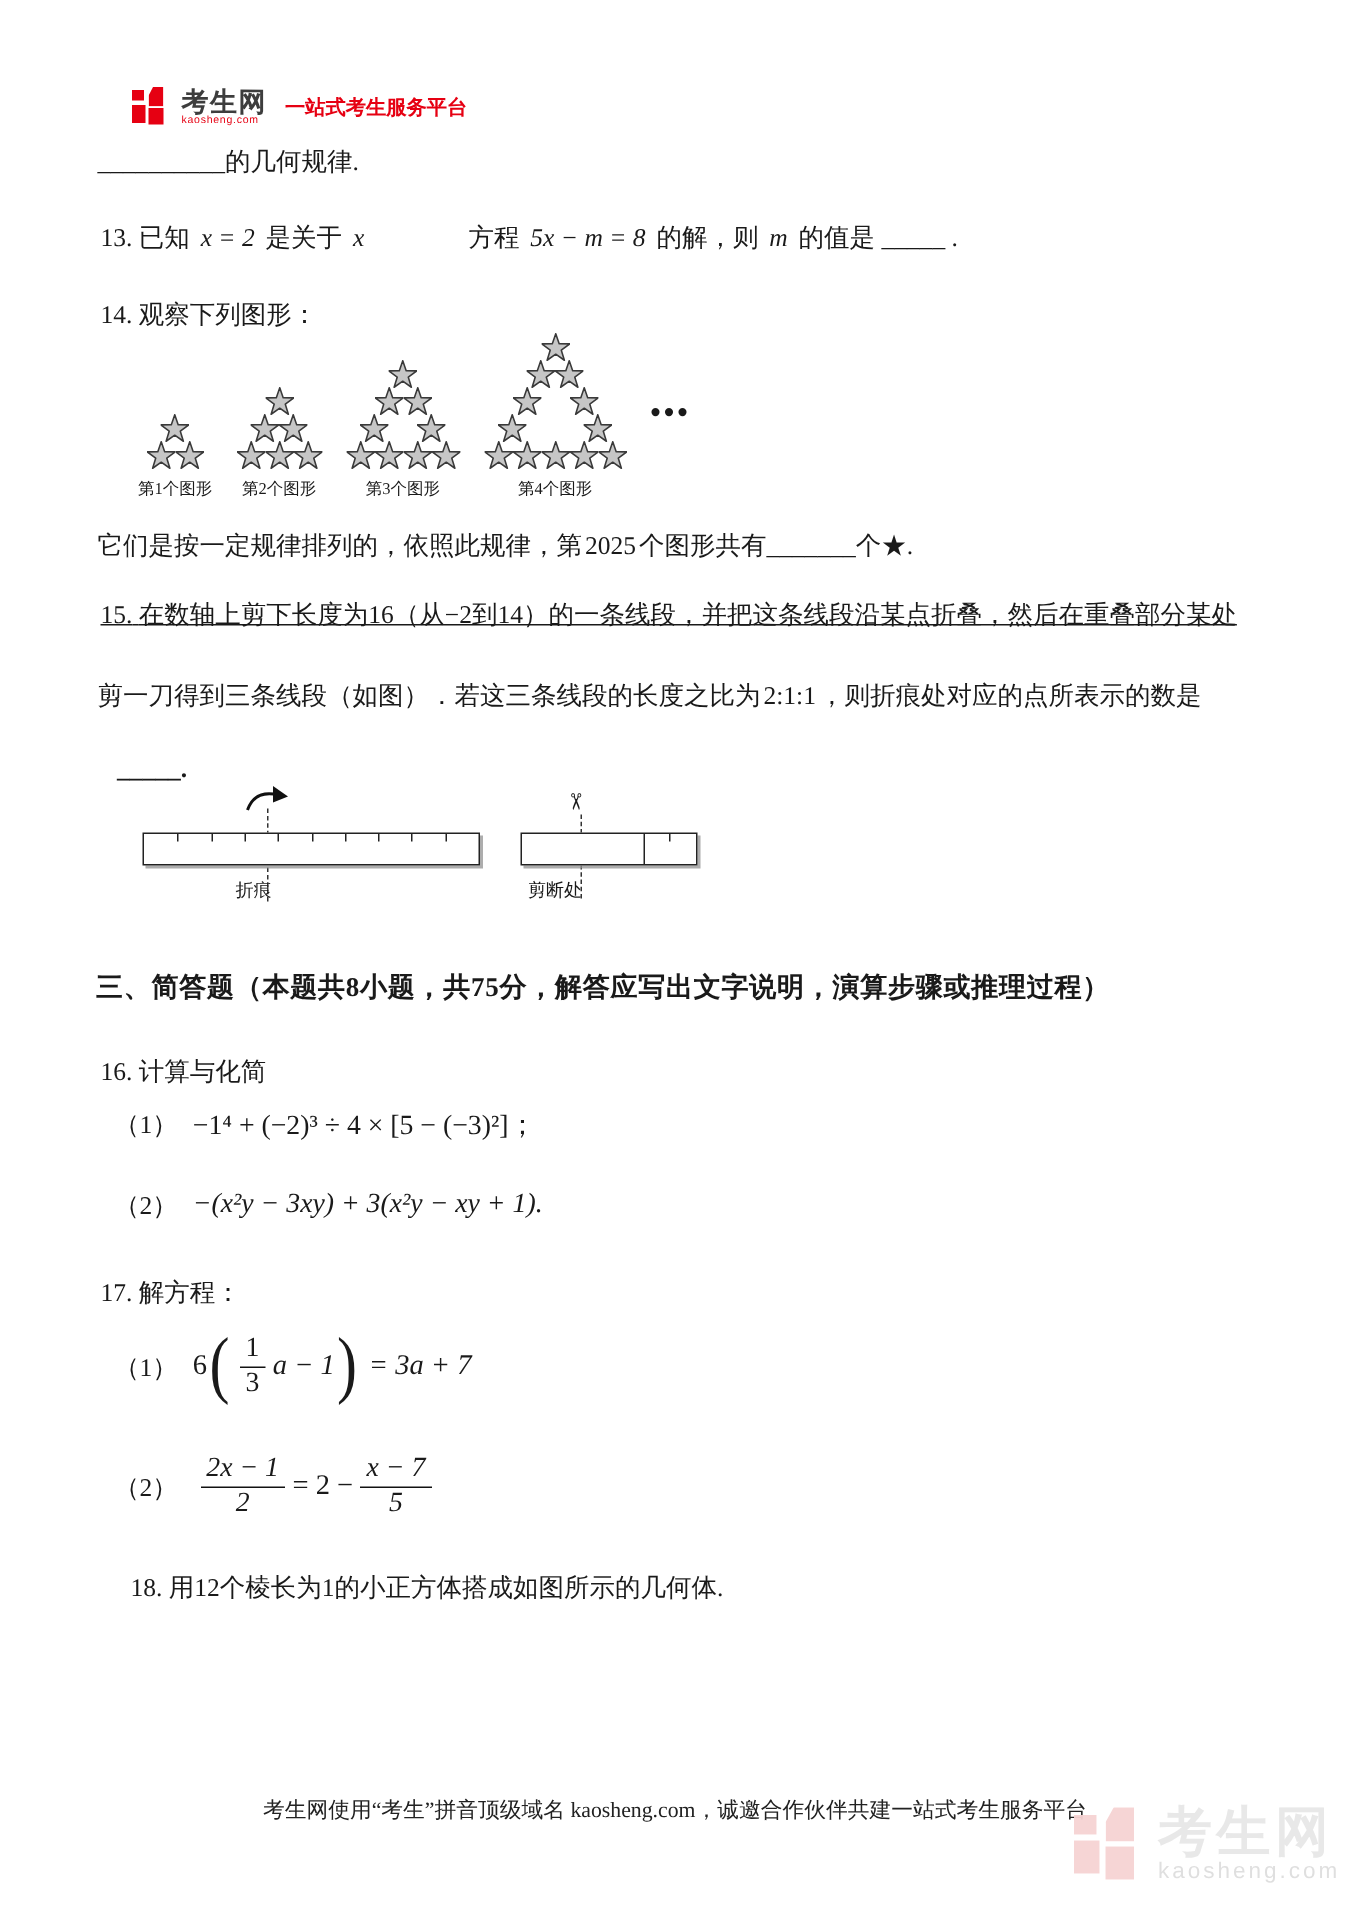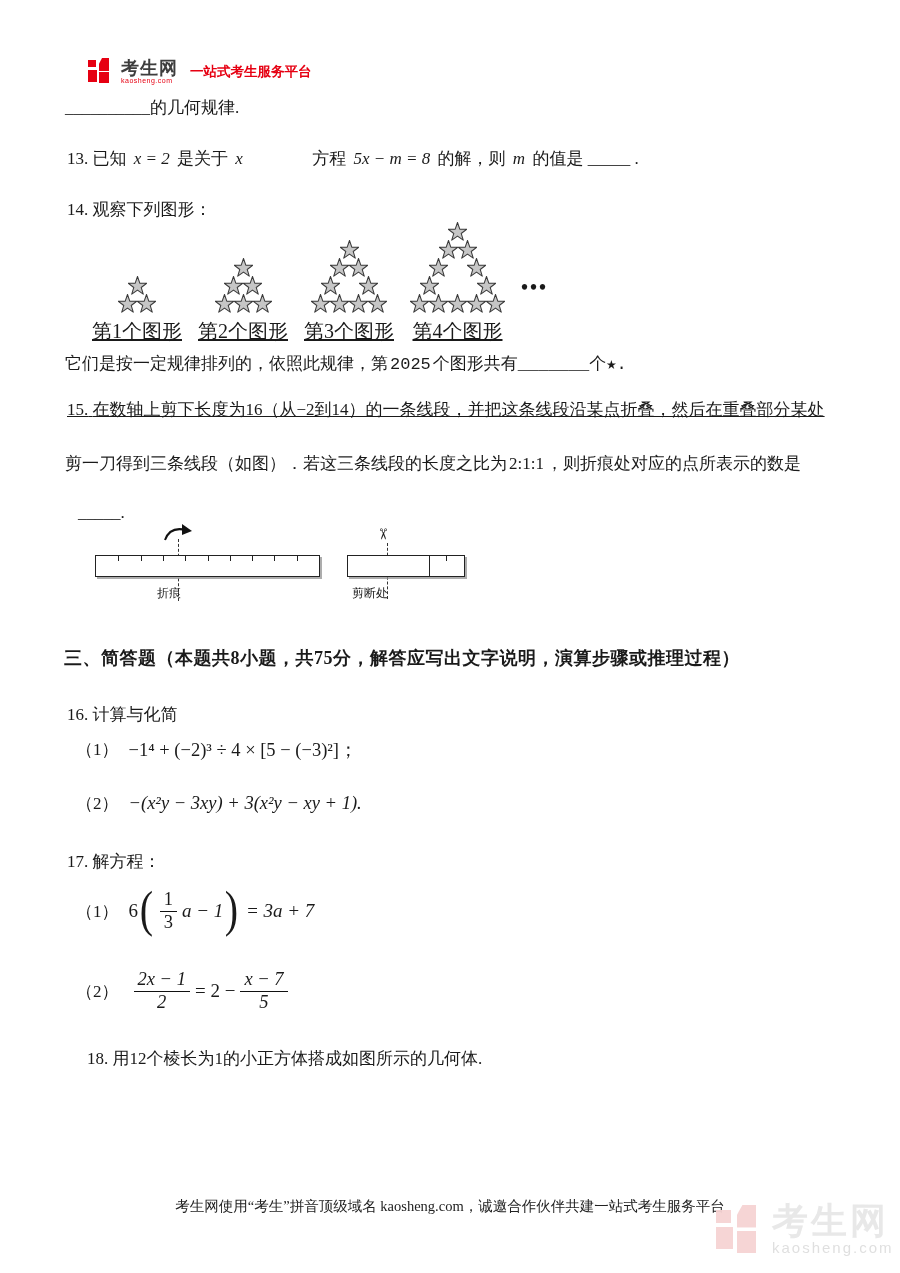--- a/index.html
+++ b/index.html
@@ -21,21 +21,21 @@
   .logo-main{line-height:1;}
   .logo-title{font-size:18px;font-weight:700;color:#3d3d3d;letter-spacing:1px;font-family:"Liberation Sans",sans-serif;}
   .logo-domain{font-size:7px;color:#e60012;letter-spacing:.5px;font-family:"Liberation Sans",sans-serif;}
   .logo-tagline{font-size:13.5px;font-weight:700;color:#e60012;margin-left:12px;margin-bottom:3px;font-family:"Liberation Sans",sans-serif;}
   
   .figures-row{display:flex;align-items:flex-end;gap:16px;}
   .figure{display:flex;flex-direction:column;align-items:center;}
   .star-stack{display:flex;flex-direction:column;align-items:center;}
   .star-row{display:flex;height:18px;}
   .star-cell{display:inline-block;width:19px;height:19px;}
-  .figure-label{margin-top:6px;font-size:20px;text-decoration:underline;}
+  .figure-label{margin-top:6px;font-size:11px;}
   .ellipsis{font-size:20px;font-weight:700;letter-spacing:2px;margin-bottom:46px;}
   
   .diagram{width:420px;height:92px;}
   .rect3d{position:absolute;border:1.2px solid #222;background:#fff;box-shadow:2px 2px 0 rgba(145,145,145,.75);}
   .tick{position:absolute;top:0;width:0;height:5px;border-left:1.2px solid #222;}
   .dash-v{position:absolute;width:0;border-left:1.6px dashed #333;}
   .diag-label{position:absolute;font-size:12px;}
   .scissors{position:absolute;font-size:15px;transform:rotate(90deg);}
   
   .section-title{font-weight:700;font-size:18px;letter-spacing:.5px;}
@@ -244,32 +244,32 @@
             <span class="star-cell"><svg width="19" height="19" viewBox="0 0 20 20">
                 <path d="M10,0.5 L12.41,7.48 L19.8,7.62 L13.9,12.07 L16.05,19.13 L10,14.9 L3.95,19.13 L6.1,12.07 L0.2,7.62 L7.59,7.48 Z" fill="#c6c6c6" stroke="#3a3a3a" stroke-width="1.1" stroke-linejoin="round"></path>
               </svg></span>
           </div>
         </div>
         <div class="figure-label">第4个图形</div>
       </div>
       <span class="ellipsis">•••</span>
   </div>
 
-  <div class="abs" style="left:65px;top:352px;font-family:Liberation Mono, monospace;">
+  <div class="abs" style="left:65px;top:352px;">
     <span>它们是按一定规律排列的，依照此规律，第</span><span class="num-u">2025</span><span>个图形共有</span><span class="blank">_______</span><span>个★.</span>
   </div>
 
   <div class="abs" style="left:67px;top:398px;text-decoration:underline;">
     <span>15.</span>
     <span>在数轴上剪下长度为16（从−2到14）的一条线段，并把这条线段沿某点折叠，然后在重叠部分某处</span>
   </div>
   <div class="abs" style="left:65px;top:452px;">
     <span>剪一刀得到三条线段（如图）．若这三条线段的长度之比为</span><span class="num-u">2:1:1</span><span>，则折痕处对应的点所表示的数是</span>
   </div>
-  <div class="abs" style="left:78px;top:503px;">
+  <div class="abs" style="left:78px;top:503px;font-weight:bold;">
     <span class="blank">_____</span><span>.</span>
   </div>
 
   <div class="abs diagram" style="left:65px;top:523px;">
     <svg class="abs" style="left:96px;top:0;" width="36" height="20" viewBox="0 0 36 20">
       <path d="M4 17 Q9 3 25 7" fill="none" stroke="#111" stroke-width="2"></path>
       <path d="M21 1 L31 8 L21 12 Z" fill="#111"></path>
     </svg>
     <div class="dash-v" style="left:113px;top:16px;height:62px;"></div>
     <div class="rect3d" style="left:30px;top:32px;width:223px;height:20px;">

